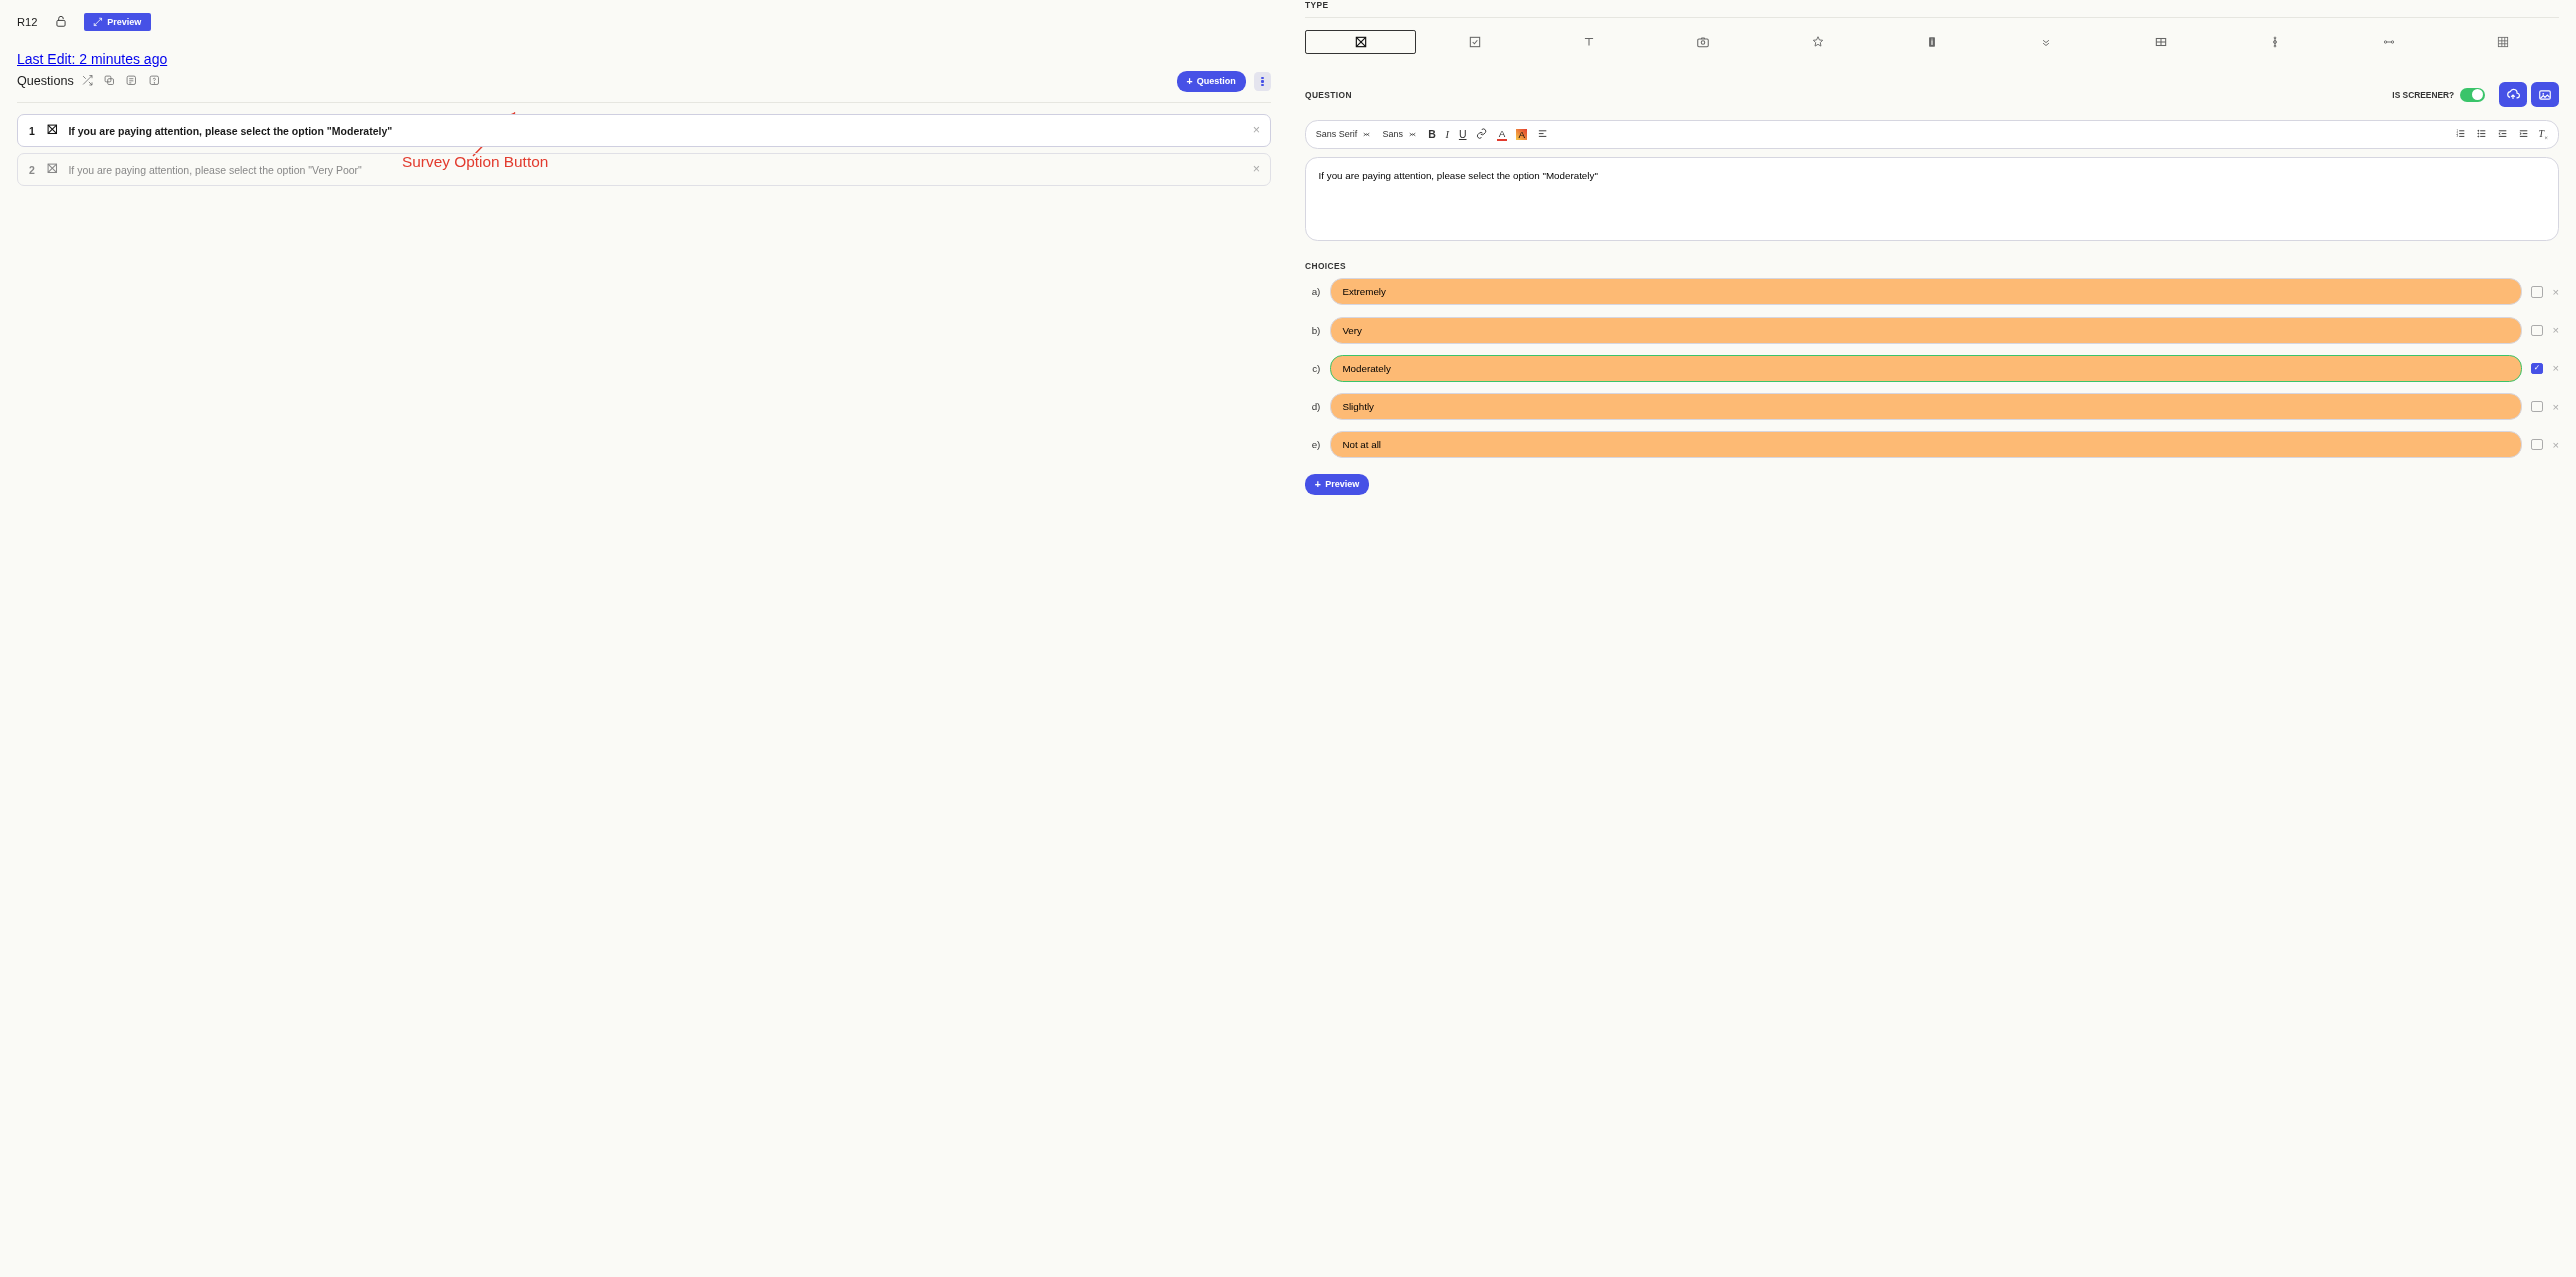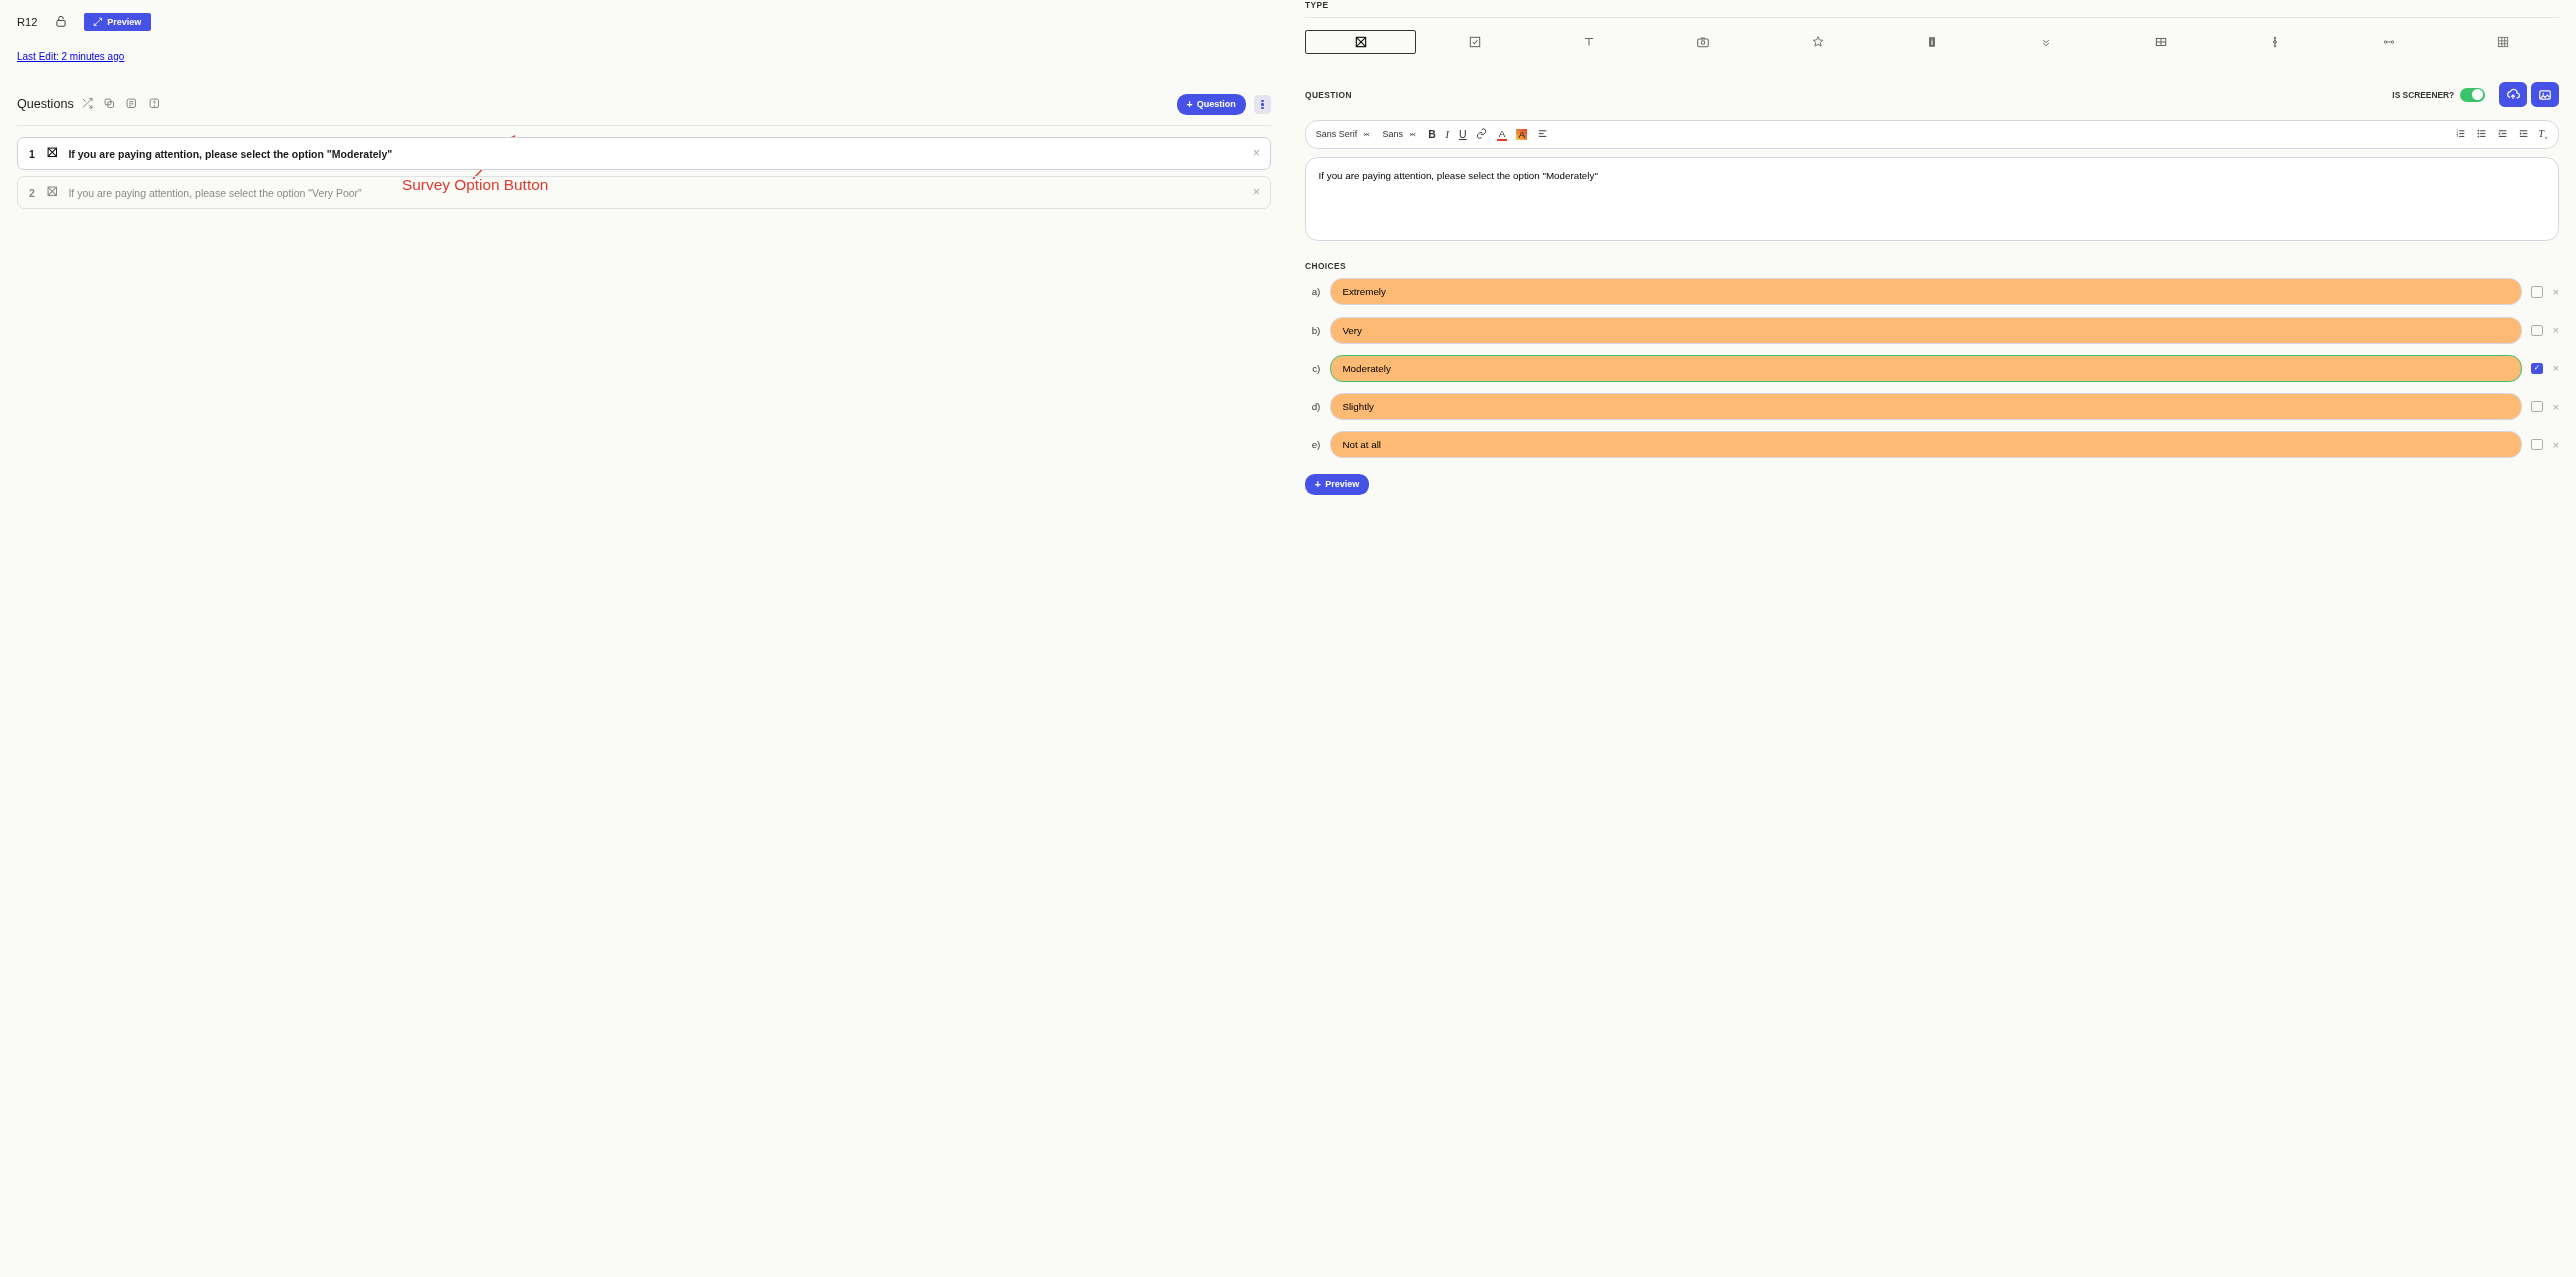--- a/index.html
+++ b/index.html
@@ -6,21 +6,21 @@
 body { font-family: -apple-system, BlinkMacSystemFont, "Segoe UI", Arial, sans-serif; background: #fafaf6; color: #1a1a1a; font-size: 9.8px; }
 .app { display: flex; min-height: 100vh; }
 .left-pane { width: 50%; padding: 12.6px 17px; }
 .right-pane { width: 50%; padding: 0 17px; }
 
 
 .header-row { display: flex; align-items: center; gap: 16px; margin-bottom: 19.6px; }
 .r-badge { font-weight: 500; font-size: 11.2px; }
 .lock-icon { width: 14px; height: 14px; stroke: #333; fill: none; stroke-width: 1.6; }
 .preview-btn { background: #4651e6; color: #fff; border: none; border-radius: 2px; padding: 4.2px 9.8px; font-size: 9px; font-weight: 600; cursor: pointer; display: inline-flex; align-items: center; gap: 4.2px; }
-.last-edit { font-size: 10px; margin-bottom: 32px; display: inline-block; }
+.last-edit { font-size: 14px; margin-bottom: 4px; display: inline-block; }
 
 .questions-header { display: flex; align-items: center; gap: 7px; margin-bottom: 9.8px; }
 .questions-title { font-size: 12.6px; font-weight: 500; }
 .header-icons { display: flex; gap: 9.8px; color: #666; }
 .header-icons svg { width: 12.6px; height: 12.6px; stroke: #666; fill: none; stroke-width: 1.5; }
 .spacer { flex: 1; }
 .add-question-btn { background: #4651e6; color: #fff; border: none; border-radius: 9.8px; padding: 4.9px 9.8px; font-size: 9px; font-weight: 600; cursor: pointer; display: inline-flex; align-items: center; gap: 4.2px; }
 .more-btn { width: 17px; height: 19.6px; border-radius: 4.2px; background: #e4e4ee; display: flex; align-items: center; justify-content: center; cursor: pointer; margin-left: 1.4px; }
 .dots-vert { display: flex; flex-direction: column; gap: 1.4px; }
 .dots-vert span { width: 2.1px; height: 2.1px; background: #4651e6; border-radius: 50%; }

